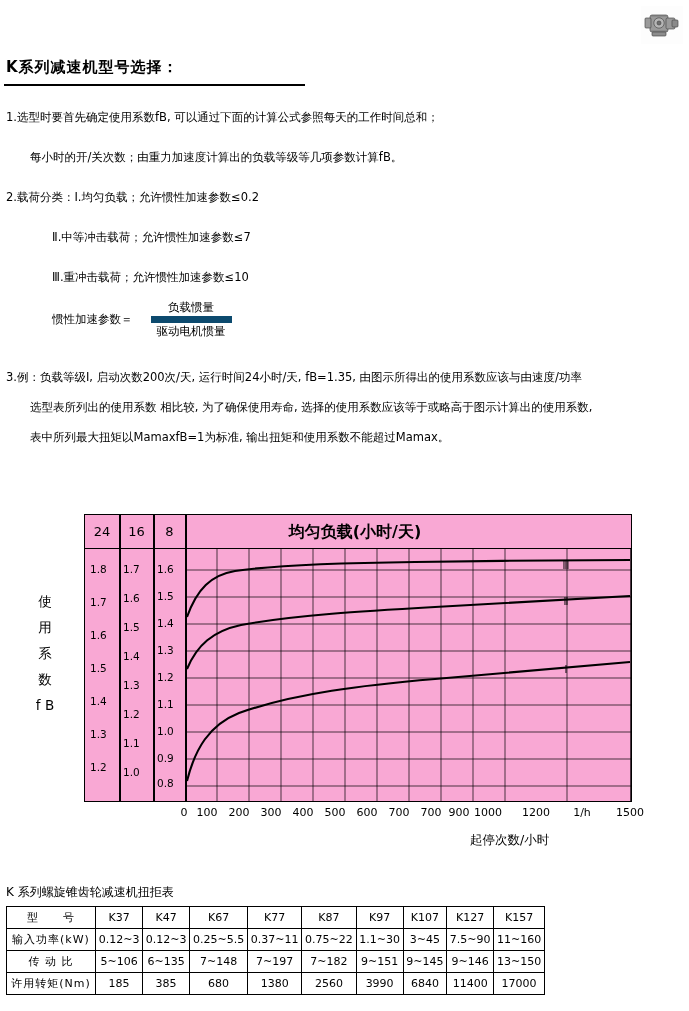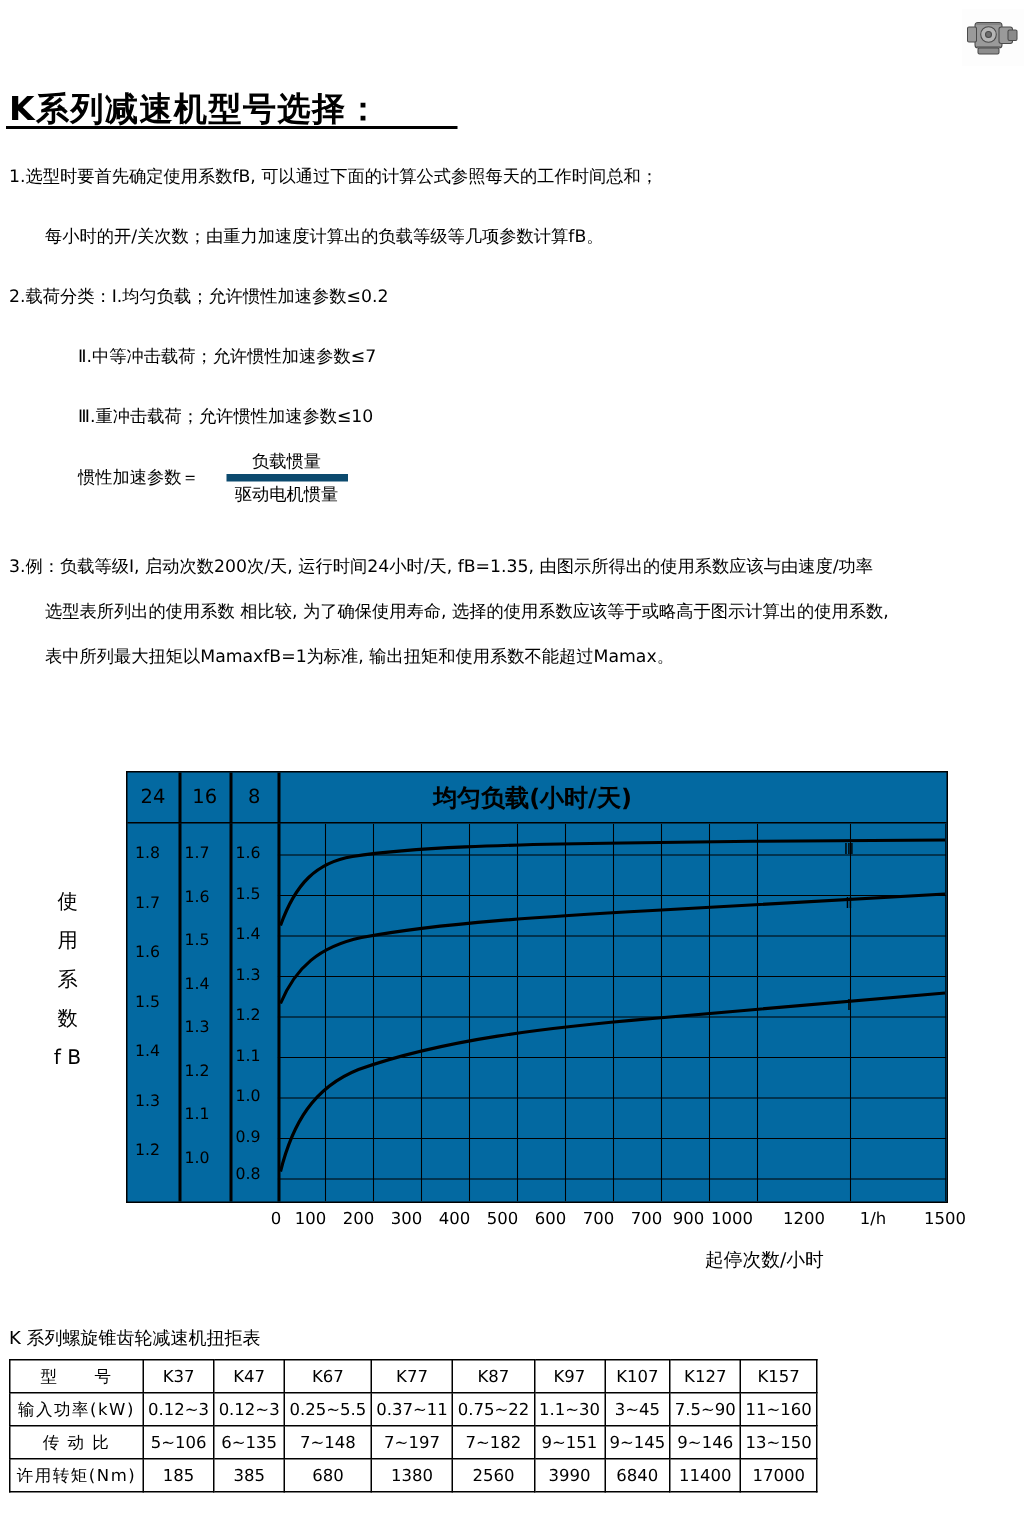--- a/index.html
+++ b/index.html
@@ -30,21 +30,21 @@
     height: 38px;
     background: #ffffff;
   }
   .gear-img svg { display:block; }
 
   
   .title {
     position: absolute;
     top: 58px;
     left: 6px;
-    font-size: 22px;
+    font-size: 15px;
     font-weight: bold;
     letter-spacing: 1px;
   }
   .title-rule {
     position: absolute;
     top: 84px;
     left: 4px;
     width: 301px;
     height: 2px;
     background: #000;
@@ -67,31 +67,31 @@
     white-space: nowrap;
   }
   .frac-label { display: inline-block; vertical-align: middle; }
   .frac {
     display: inline-block;
     vertical-align: middle;
     text-align: center;
     margin-left: 18px;
   }
   .frac .num { display:block; padding: 0 6px 1px 6px; }
-  .frac .den { display:block; padding: 1px 6px 0 6px; border-top: 5px solid #0c4a6e; }
+  .frac .den { display:block; padding: 1px 6px 0 6px; border-top: 7px solid #0c4a6e; }
 
   
   .chart-box {
     position: absolute;
     left: 84px;
     top: 514px;
     width: 548px;
     height: 288px;
     border: 1.5px solid #000;
-    background: #0369a1;
+    background: #f9a8d4;
     box-sizing: border-box;
   }
   .chart-header-row {
     position: absolute;
     left: 0; top: 0;
     width: 100%;
     height: 34px;
     border-bottom: 1.5px solid #000;
     box-sizing: border-box;
   }

